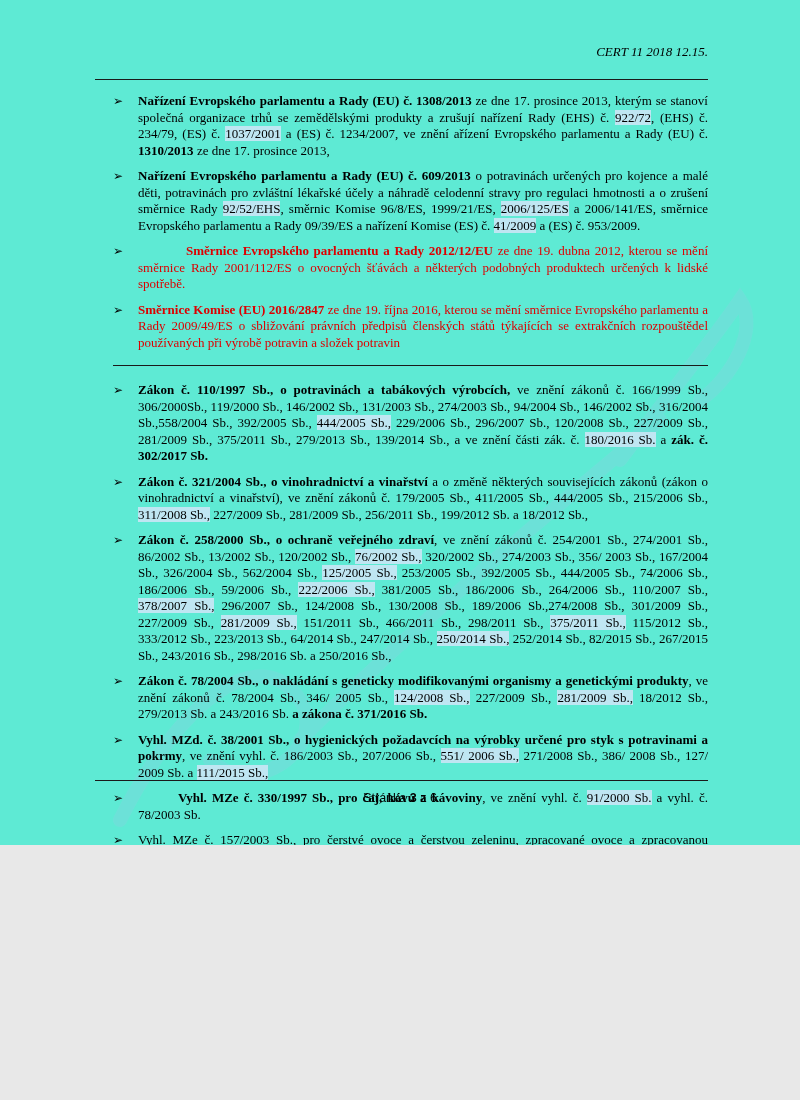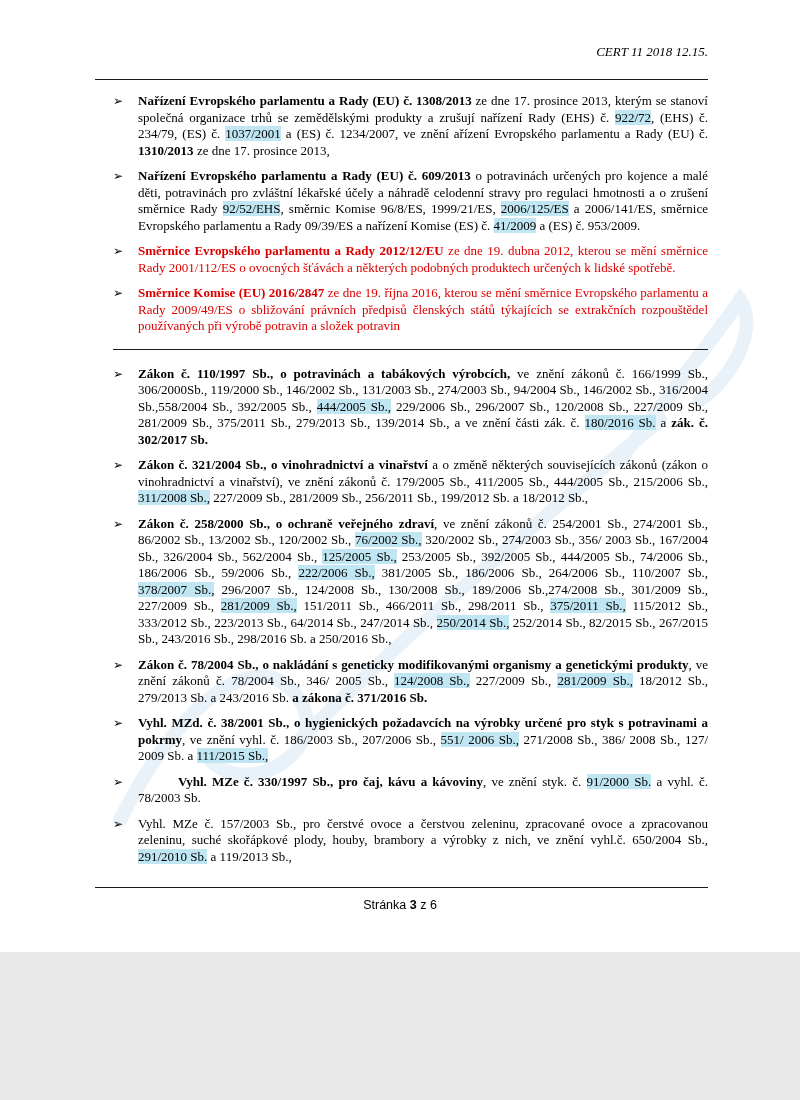--- a/index.html
+++ b/index.html
@@ -1,21 +1,21 @@
 <!DOCTYPE html>
 <html style="--red: #dd0000; --hl: #bfe6f2;"><head>
 <meta charset="utf-8">
 <style>
   html, body { margin: 0; padding: 0; background: #e8e8e8; }
   .page {
     position: relative;
     width: 800px;
-    height: 952px;
+    height: 845px;
     margin: 0 auto;
-    background: #ffffff;
+    background: #5eead4;
     font-family: "Liberation Serif", serif;
     color: #000;
     overflow: hidden;
   }
   .watermark {
     position: absolute;
     left: 0; top: 0;
     width: 800px; height: 1100px;
     pointer-events: none;
     opacity: 0.22;
@@ -99,21 +99,21 @@
       <div class="item">
         <span class="bullet">➢</span>
         <div class="text"><span style="font-weight: bold;">Nařízení Evropského parlamentu a Rady (EU) č. 1308/2013</span><span> ze dne 17. prosince 2013, kterým se stanoví společná organizace trhů se zemědělskými produkty a zrušují nařízení Rady (EHS) č. </span><span class="hl">922/72</span><span>, (EHS) č. 234/79, (ES) č. </span><span class="hl">1037/2001</span><span> a (ES) č. 1234/2007, ve znění ařízení Evropského parlamentu a Rady (EU) č. </span><span style="font-weight: bold;">1310/2013</span><span> ze dne 17. prosince 2013,</span></div>
       </div>
       <div class="item">
         <span class="bullet">➢</span>
         <div class="text"><span style="font-weight: bold;">Nařízení Evropského parlamentu a Rady (EU) č. 609/2013</span><span> o potravinách určených pro kojence a malé děti, potravinách pro zvláštní lékařské účely a náhradě celodenní stravy pro regulaci hmotnosti a o zrušení směrnice Rady </span><span class="hl">92/52/EHS</span><span>, směrnic Komise 96/8/ES, 1999/21/ES, </span><span class="hl">2006/125/ES</span><span> a 2006/141/ES, směrnice Evropského parlamentu a Rady 09/39/ES a nařízení Komise (ES) č. </span><span class="hl">41/2009</span><span> a (ES) č. 953/2009.</span></div>
       </div>
       <div class="item red">
         <span class="bullet">➢</span>
-        <div class="text"><span style="font-weight: bold;">Směrnice Evropského parlamentu a Rady 2012/12/EU</span><span> ze dne 19. dubna 2012, kterou se mění směrnice Rady 2001/112/ES o ovocných šťávách a některých podobných produktech určených k lidské spotřebě.</span></div>
+        <div class="text"><span style="font-weight: bold; margin-left: 48px;">Směrnice Evropského parlamentu a Rady 2012/12/EU</span><span> ze dne 19. dubna 2012, kterou se mění směrnice Rady 2001/112/ES o ovocných šťávách a některých podobných produktech určených k lidské spotřebě.</span></div>
       </div>
       <div class="item red">
         <span class="bullet">➢</span>
         <div class="text"><span style="font-weight: bold;">Směrnice Komise (EU) 2016/2847</span><span> ze dne 19. října 2016, kterou se mění směrnice Evropského parlamentu a Rady 2009/49/ES o sbližování právních předpisů členských států týkajících se extrakčních rozpouštědel používaných při výrobě potravin a složek potravin</span></div>
       </div>
       <div class="separator"></div>
       <div class="item">
         <span class="bullet">➢</span>
         <div class="text"><span style="font-weight: bold;">Zákon č. 110/1997 Sb., o potravinách a tabákových výrobcích,</span><span> ve znění zákonů č. 166/1999 Sb., 306/2000Sb., 119/2000 Sb., 146/2002 Sb., 131/2003 Sb., 274/2003 Sb., 94/2004 Sb., 146/2002 Sb., 316/2004 Sb.,558/2004 Sb., 392/2005 Sb., </span><span class="hl">444/2005 Sb.,</span><span> 229/2006 Sb., 296/2007 Sb., 120/2008 Sb., 227/2009 Sb., 281/2009 Sb., 375/2011 Sb., 279/2013 Sb., 139/2014 Sb., a ve znění části zák. č. </span><span class="hl">180/2016 Sb.</span><span> a </span><span style="font-weight: bold;">zák. č. 302/2017 Sb.</span></div>
       </div>
@@ -128,21 +128,21 @@
       <div class="item">
         <span class="bullet">➢</span>
         <div class="text"><span style="font-weight: bold;">Zákon č. 78/2004 Sb., o nakládání s geneticky modifikovanými organismy a genetickými produkty</span><span>, ve znění zákonů č. 78/2004 Sb., 346/ 2005 Sb., </span><span class="hl">124/2008 Sb.,</span><span> 227/2009 Sb., </span><span class="hl">281/2009 Sb.,</span><span> 18/2012 Sb., 279/2013 Sb. a 243/2016 Sb.</span><span style="font-weight: bold;"> a zákona č. 371/2016 Sb.</span></div>
       </div>
       <div class="item">
         <span class="bullet">➢</span>
         <div class="text"><span style="font-weight: bold;">Vyhl. MZd. č. 38/2001 Sb., o hygienických požadavcích na výrobky určené pro styk s potravinami a pokrmy</span><span>, ve znění vyhl. č. 186/2003 Sb., 207/2006 Sb., </span><span class="hl">551/ 2006 Sb.,</span><span> 271/2008 Sb., 386/ 2008 Sb., 127/ 2009 Sb. a </span><span class="hl">111/2015 Sb.,</span></div>
       </div>
       <div class="item">
         <span class="bullet">➢</span>
-        <div class="text"><span style="font-weight: bold; margin-left: 40px;">Vyhl. MZe č. 330/1997 Sb., pro čaj, kávu a kávoviny</span><span>, ve znění styk. č. </span><span class="hl">91/2000 Sb.</span><span> a vyhl. č. 78/2003 Sb.</span></div>
+        <div class="text"><span style="font-weight: bold; margin-left: 40px;">Vyhl. MZe č. 330/1997 Sb., pro čaj, kávu a kávoviny</span><span>, ve znění vyhl. č. </span><span class="hl">91/2000 Sb.</span><span> a vyhl. č. 78/2003 Sb.</span></div>
       </div>
       <div class="item">
         <span class="bullet">➢</span>
         <div class="text"><span style="font-weight: normal;">Vyhl. MZe č. 157/2003 Sb., pro čerstvé ovoce a čerstvou zeleninu, zpracované ovoce a zpracovanou zeleninu, suché skořápkové plody, houby, brambory a výrobky z nich</span><span>, ve znění vyhl.č. 650/2004 Sb., </span><span class="hl">291/2010 Sb.</span><span> a 119/2013 Sb.,</span></div>
       </div>
     </div>
 
   <div class="footer-rule"></div>
   <div class="page-footer">
     <span>Stránka </span><span class="b">3</span><span> z </span><span>6</span>

